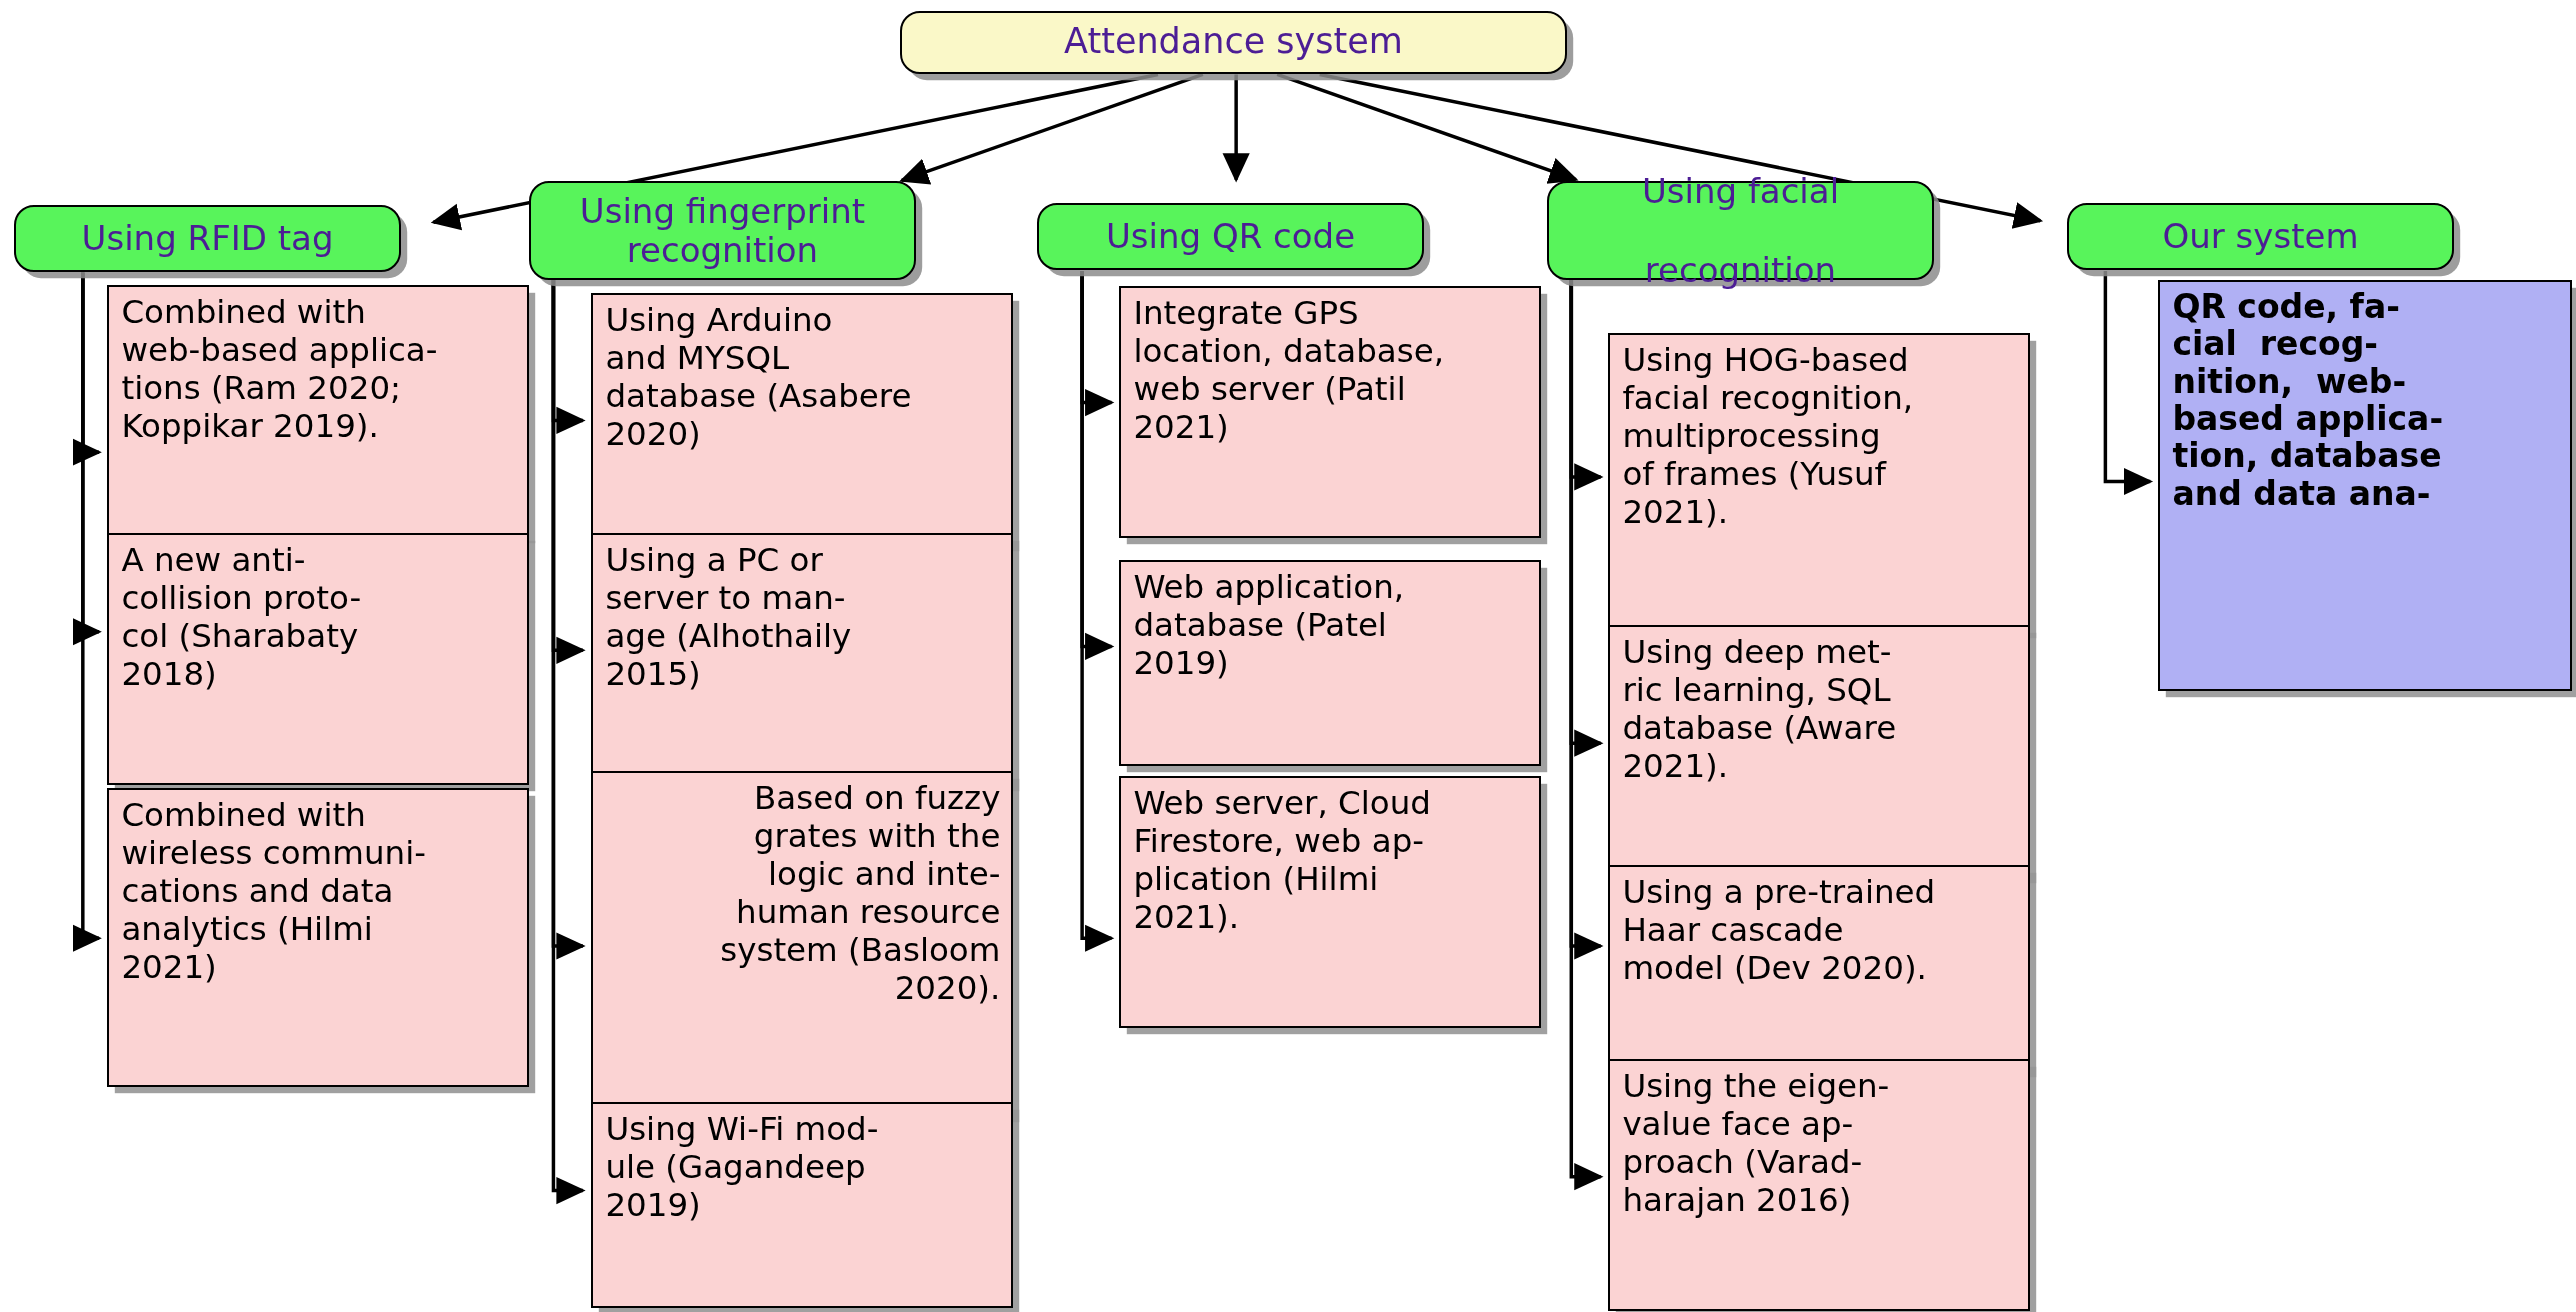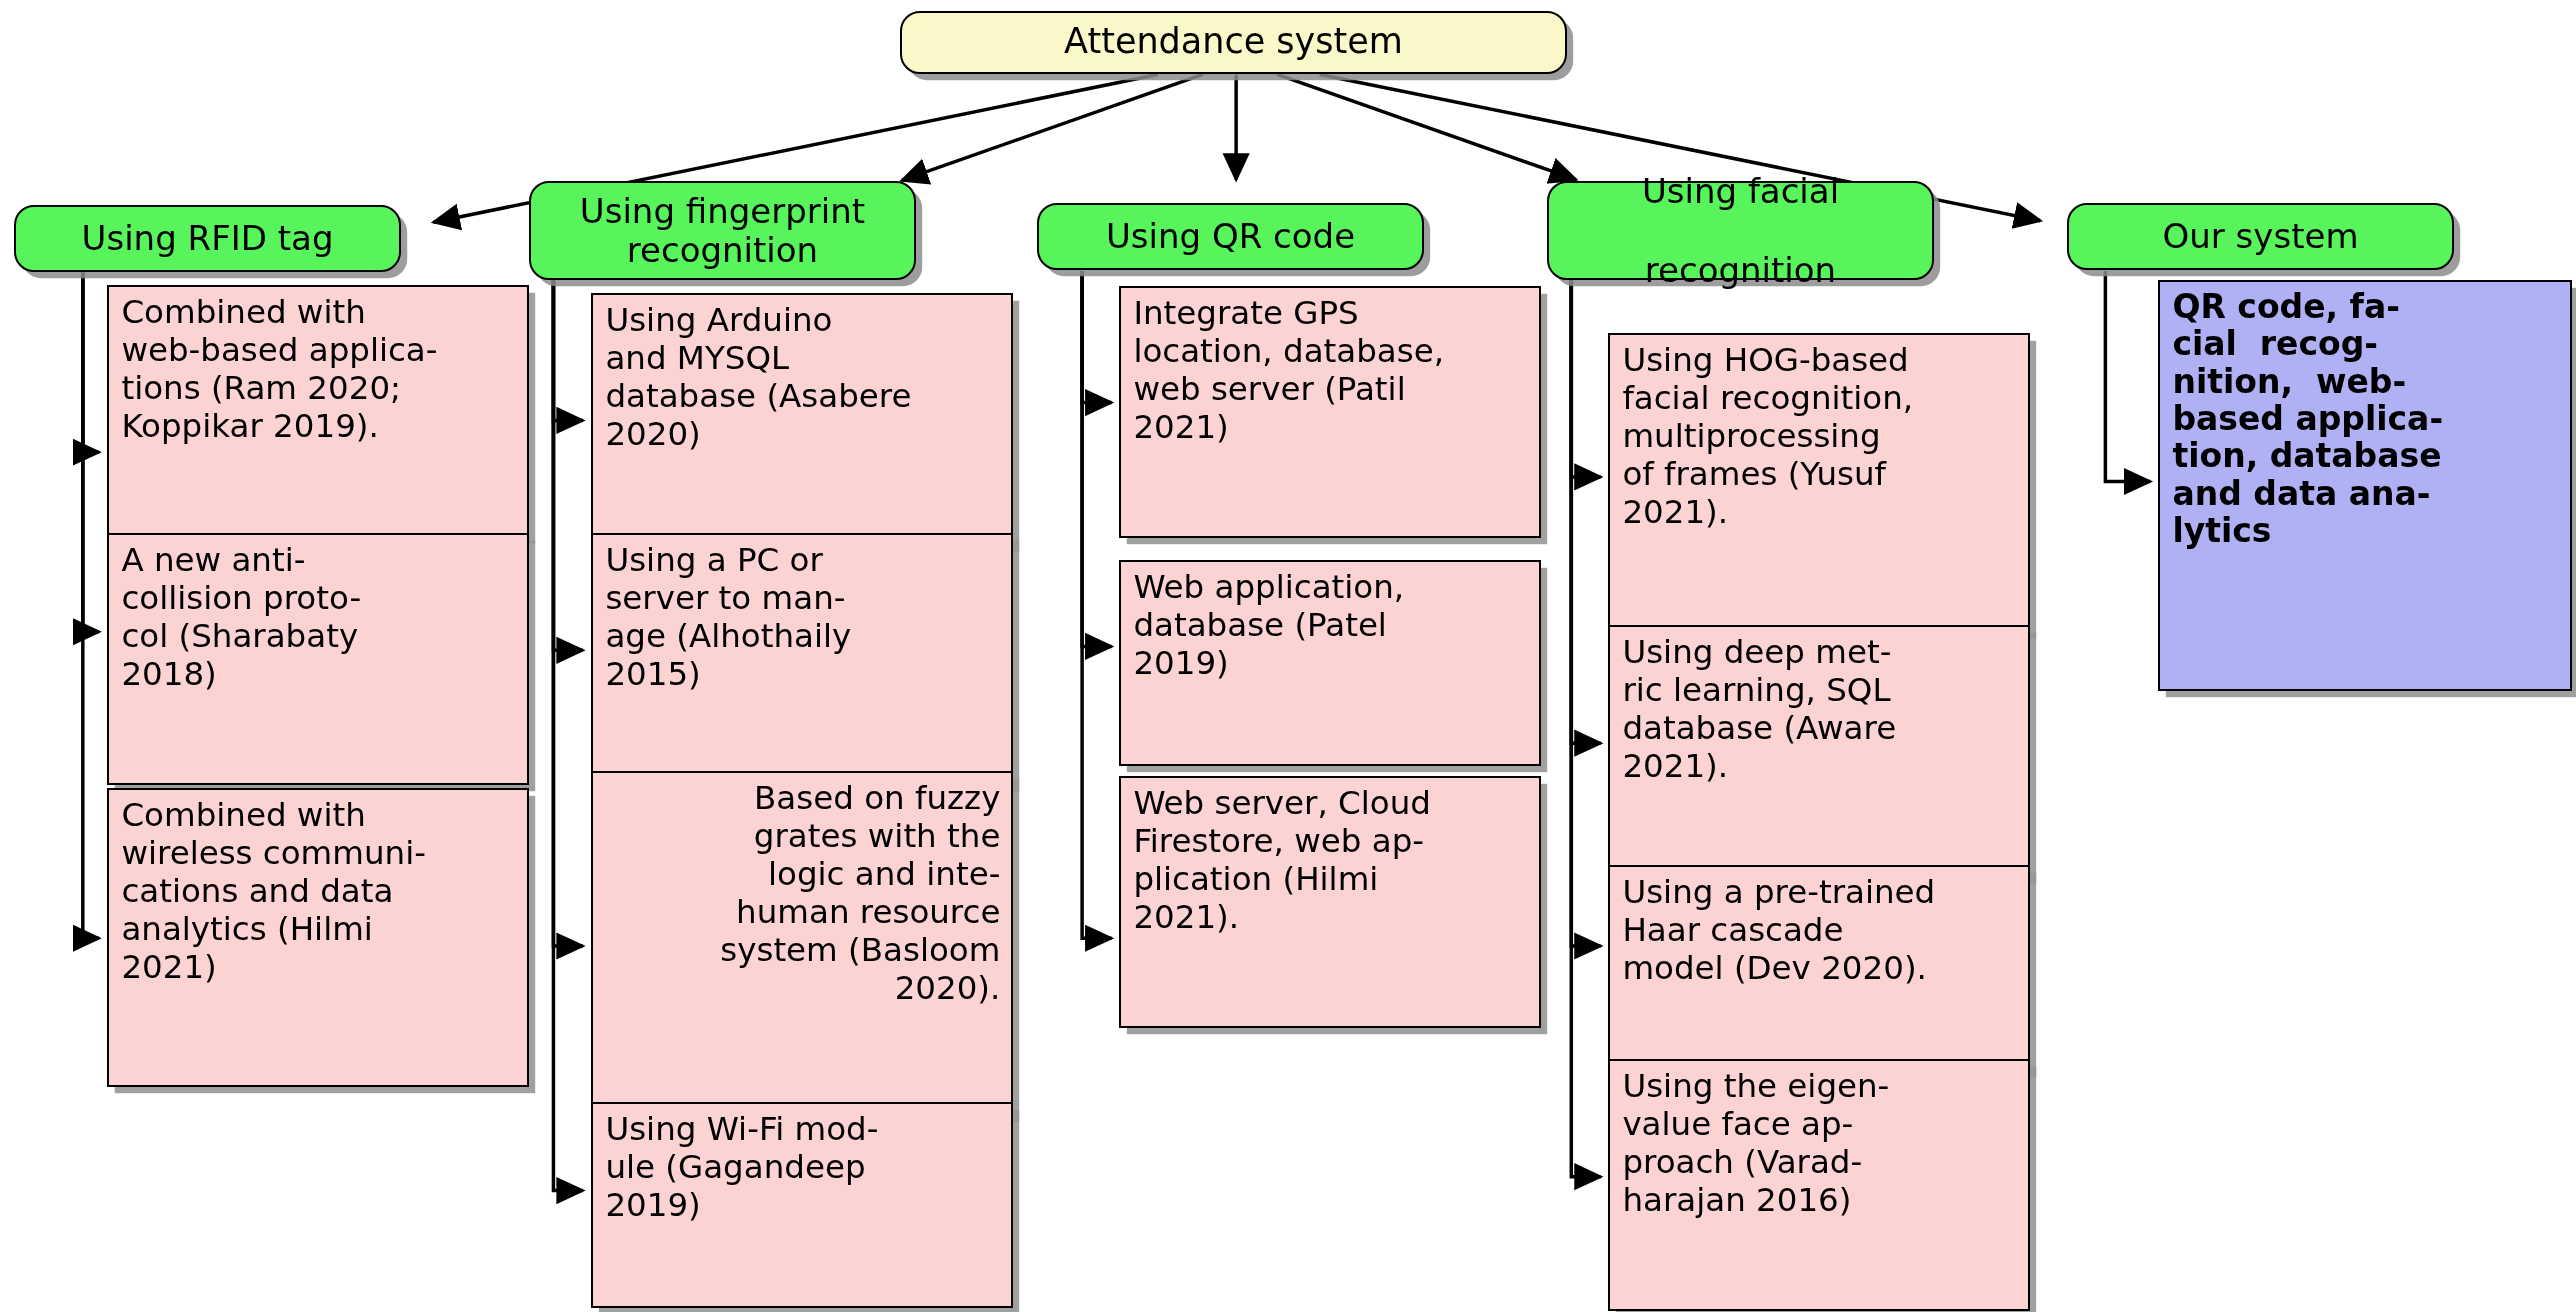--- a/index.html
+++ b/index.html
@@ -22,21 +22,21 @@
     left: 0; top: 0;
     width: 2576px;
     height: 1313px;
     pointer-events: none;
   }
 
   
   .node {
     position: absolute;
     box-sizing: border-box;
-    color: #000000;
+    color: #4c1d95;
   }
   .rounded {
     border: 2.3px solid #000000;
     border-radius: 20px;
     display: flex;
     align-items: center;
     justify-content: center;
     text-align: center;
     line-height: 1.14;
     box-shadow: 7px 7px 0 -0.8px rgba(140,140,140,0.85);
@@ -227,17 +227,16 @@
     <span class="ln">harajan 2016)</span>
   </div>
 
   <div class="leaf blue" style="position:absolute; left:2158px; top:280px; width:387px; height:395px;">
     <span class="ln">QR code, fa-</span>
     <span class="ln">cial  recog-</span>
     <span class="ln">nition,  web-</span>
     <span class="ln">based applica-</span>
     <span class="ln">tion, database</span>
     <span class="ln">and data ana-</span>
-    <span class="ln">lytics</span>
   </div>
 
 </div>
 
 
 </body></html>

